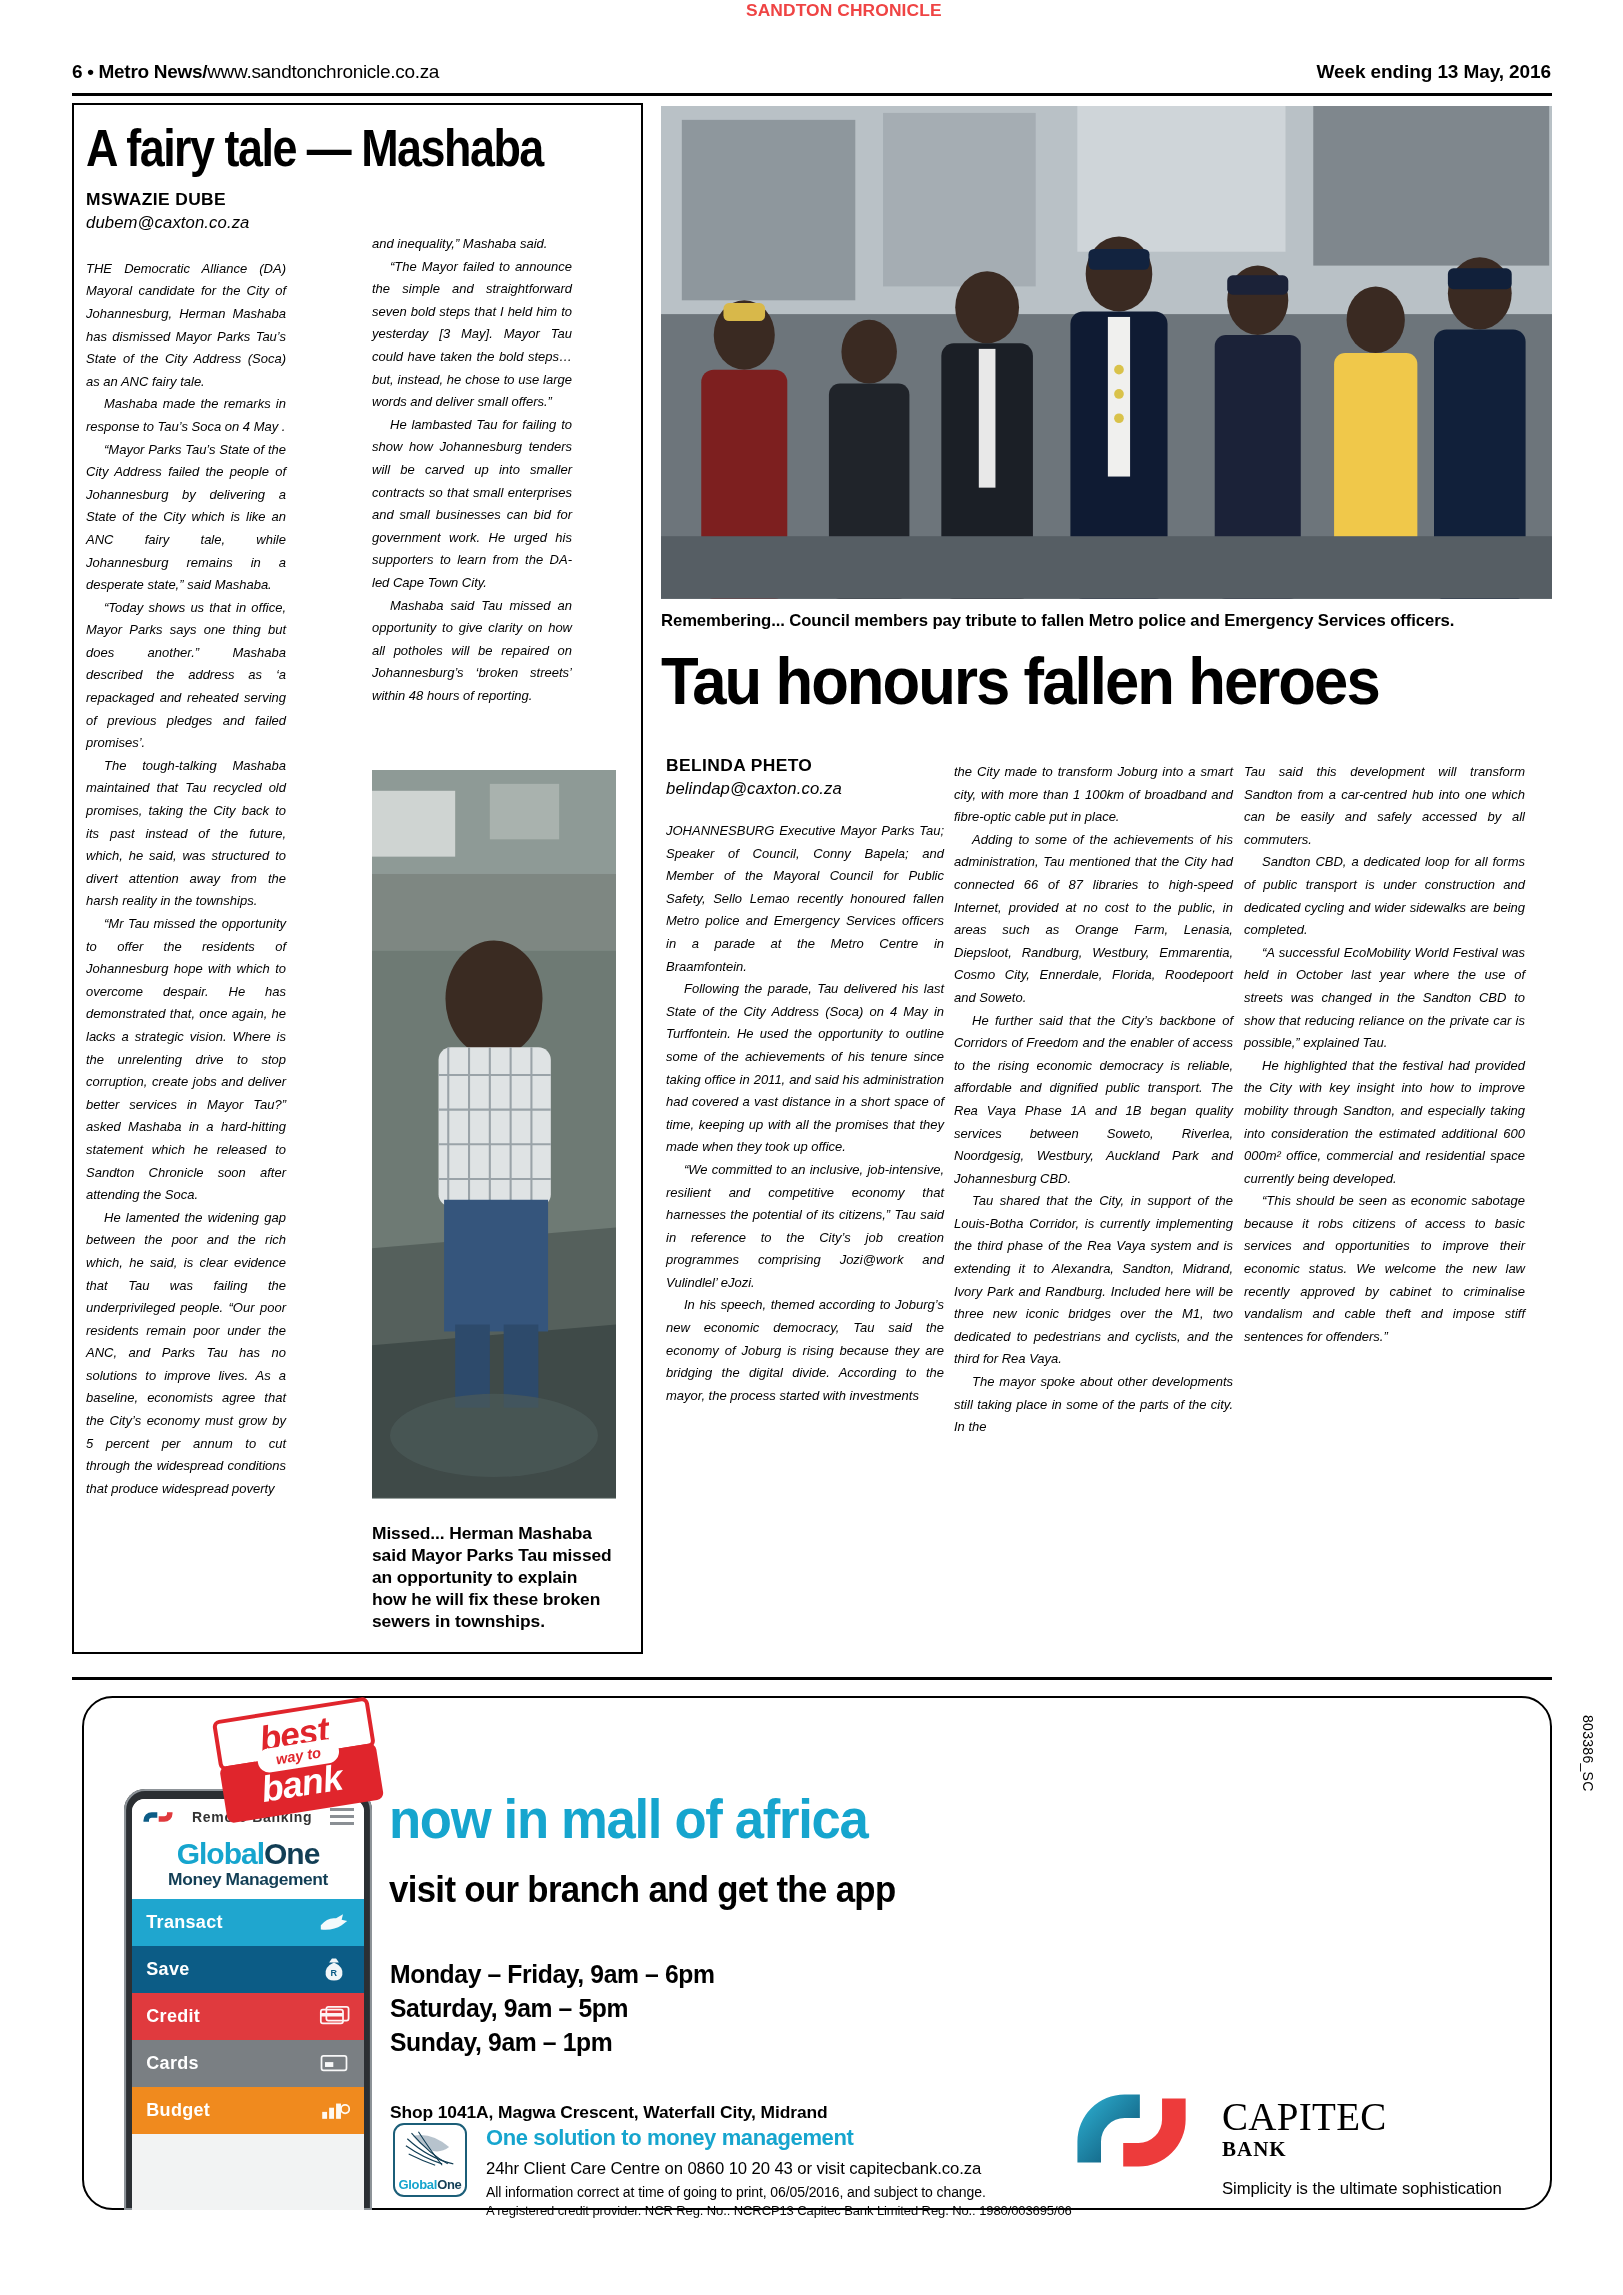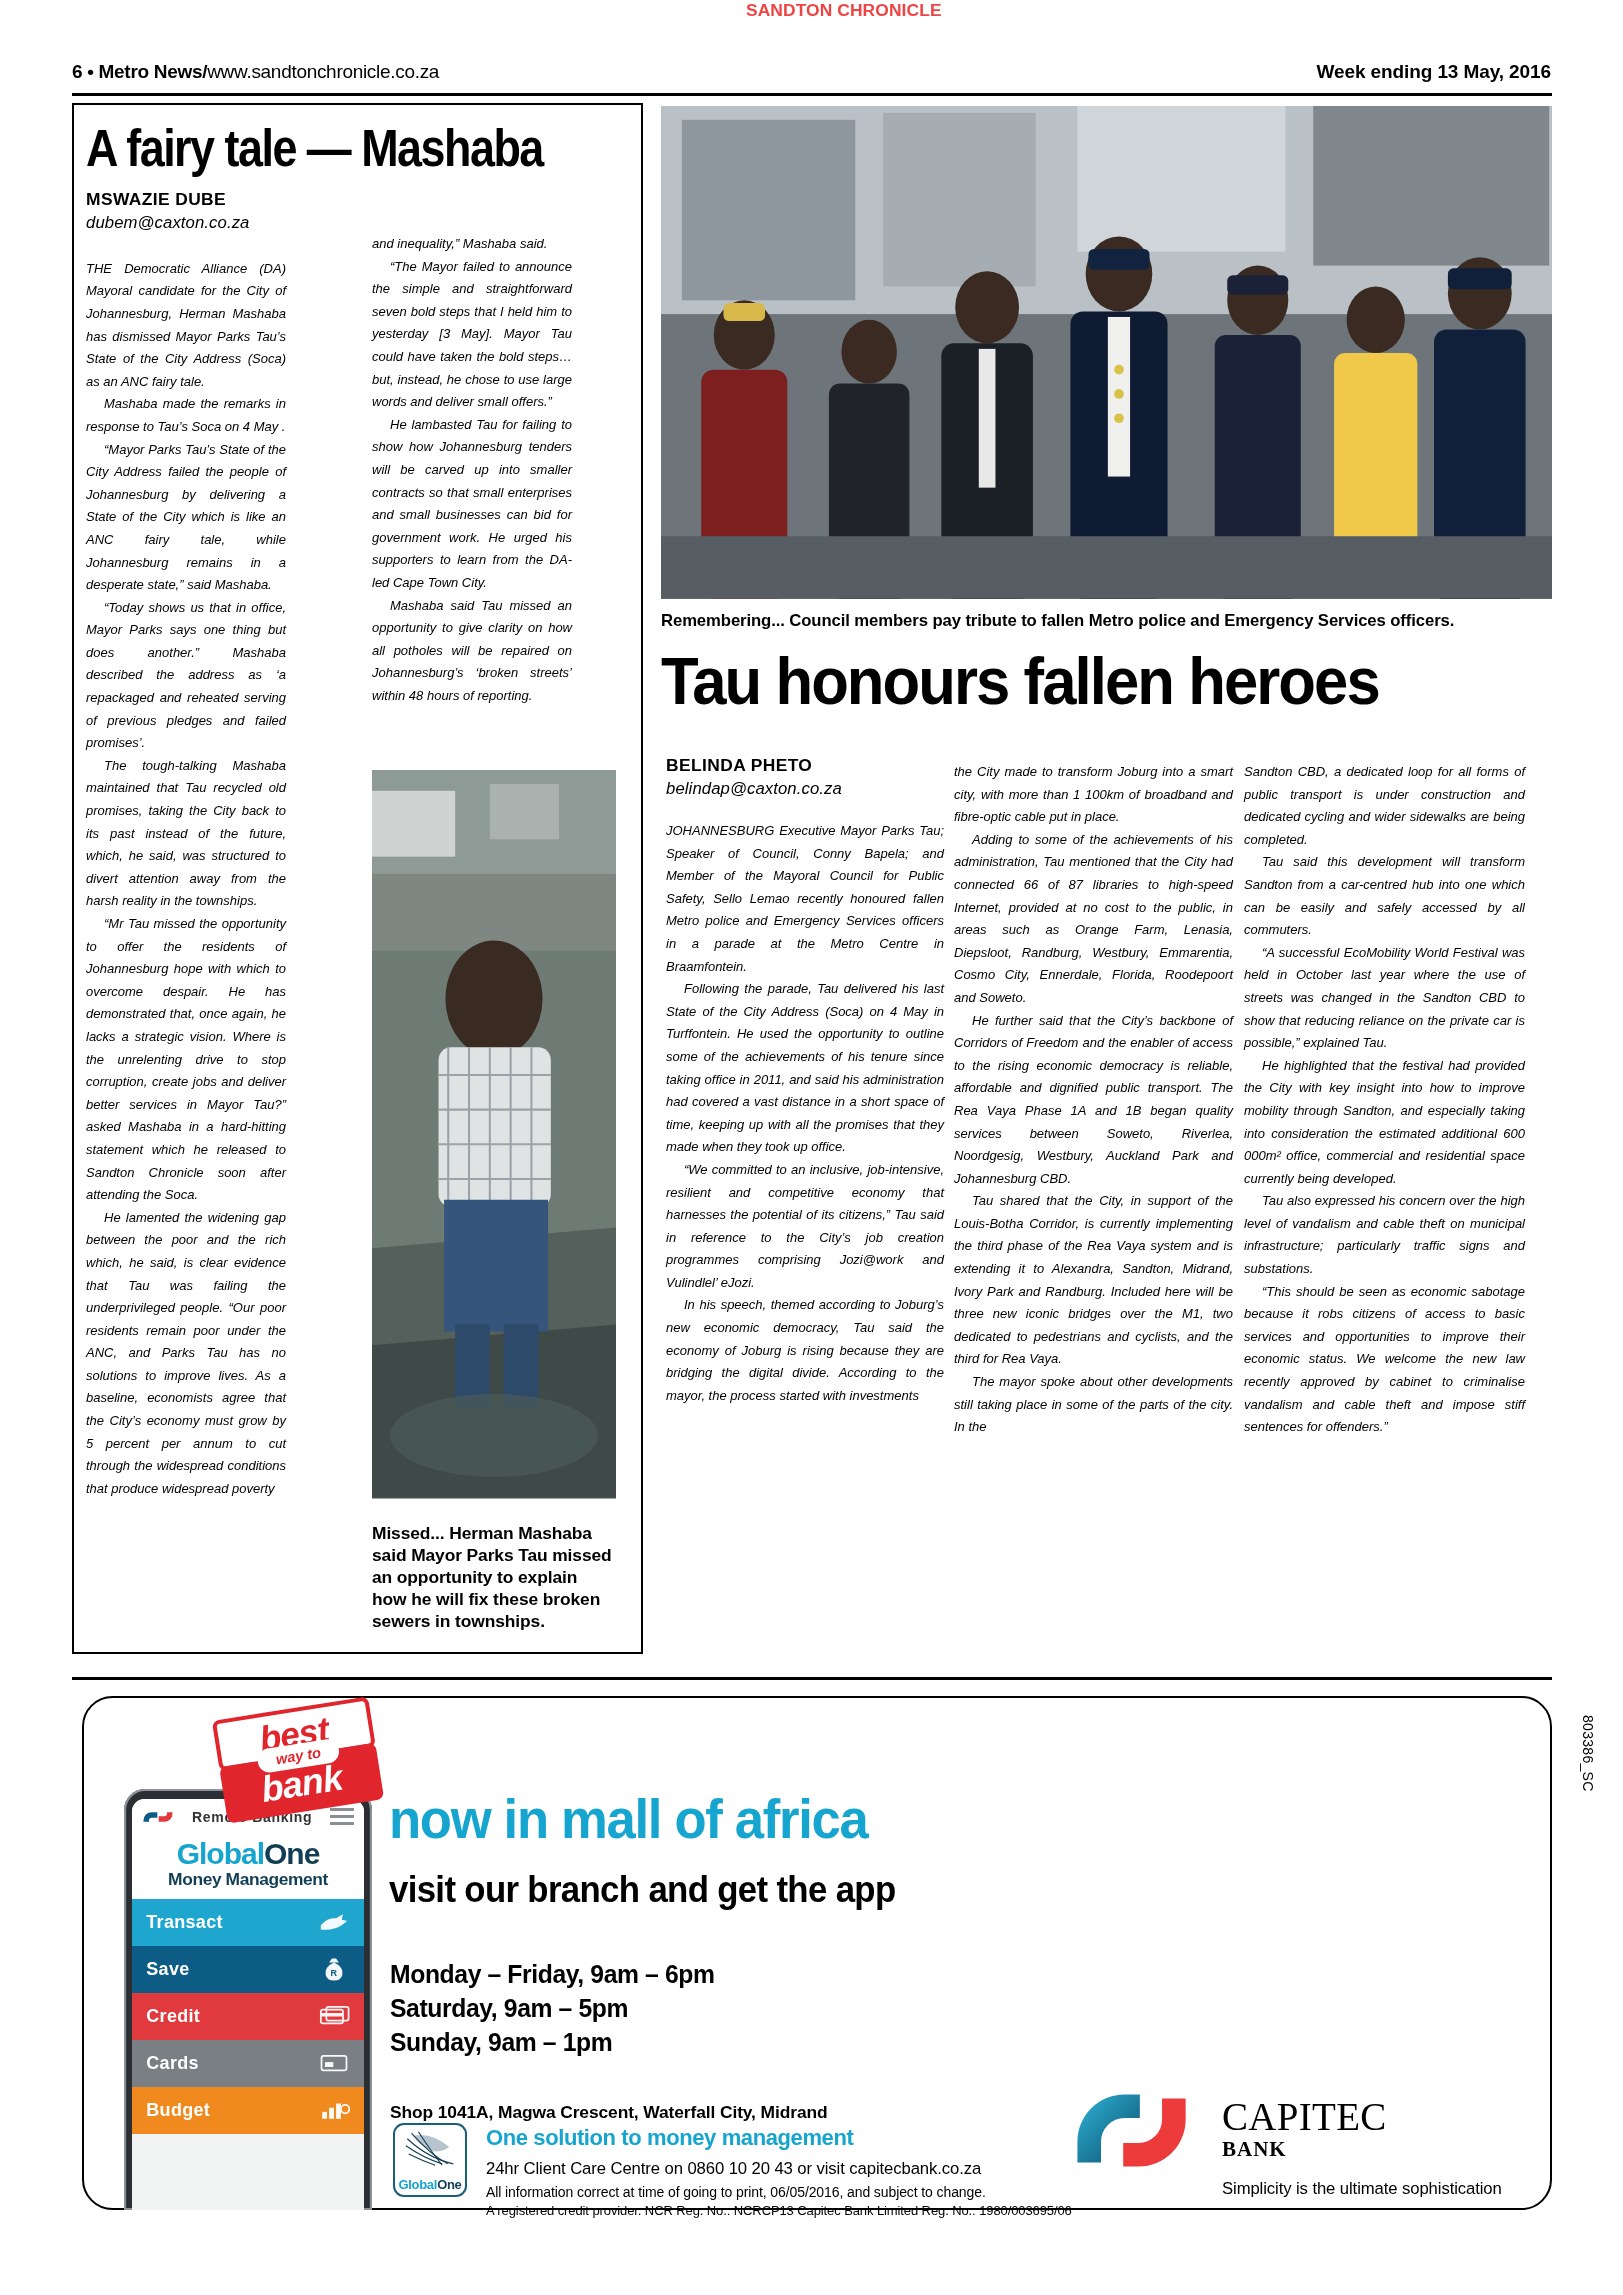--- a/index.html
+++ b/index.html
@@ -321,25 +321,24 @@
 
 <div class="a2-c2 col-text">
   <p>the City made to transform Joburg into a smart city, with more than 1 100km of broadband and fibre-optic cable put in place.</p>
   <p>Adding to some of the achievements of his administration, Tau mentioned that the City had connected 66 of 87 libraries to high-speed Internet, provided at no cost to the public, in areas such as Orange Farm, Lenasia, Diepsloot, Randburg, Westbury, Emmarentia, Cosmo City, Ennerdale, Florida, Roodepoort and Soweto.</p>
   <p>He further said that the City’s backbone of Corridors of Freedom and the enabler of access to the rising economic democracy is reliable, affordable and dignified public transport. The Rea Vaya Phase 1A and 1B began quality services between Soweto, Riverlea, Noordgesig, Westbury, Auckland Park and Johannesburg CBD.</p>
   <p>Tau shared that the City, in support of the Louis-Botha Corridor, is currently implementing the third phase of the Rea Vaya system and is extending it to Alexandra, Sandton, Midrand, Ivory Park and Randburg. Included here will be three new iconic bridges over the M1, two dedicated to pedestrians and cyclists, and the third for Rea Vaya.</p>
   <p>The mayor spoke about other developments still taking place in some of the parts of the city. In the</p>
 </div>
 
 <div class="a2-c3 col-text">
+  <p>Tau said this development will transform Sandton from a car-centred hub into one which can be easily and safely accessed by all commuters.</p>
   <p>Sandton CBD, a dedicated loop for all forms of public transport is under construction and dedicated cycling and wider sidewalks are being completed.</p>
-  <p>Tau said this development will transform Sandton from a car-centred hub into one which can be easily and safely accessed by all commuters.</p>
   <p>“A successful EcoMobility World Festival was held in October last year where the use of streets was changed in the Sandton CBD to show that reducing reliance on the private car is possible,” explained Tau.</p>
   <p>He highlighted that the festival had provided the City with key insight into how to improve mobility through Sandton,  and especially taking into consideration the estimated additional 600 000m² office, commercial and residential space currently being developed.</p>
-  <p>Tau also expressed his concern over the high level of vandalism and cable theft on municipal infrastructure; particularly traffic signs and substations.</p>
   <p>“This should be seen as economic sabotage because it robs citizens of access to basic services and opportunities to improve their economic status. We welcome the new law recently approved by cabinet to criminalise vandalism and cable theft and impose stiff sentences for offenders.”</p>
 </div>
 
 <div class="sect-rule"></div>
 
 <div class="ad"></div>
 <div class="ad-code">803386_SC</div>
 
 <div class="phone">
   <div class="phone-screen">

